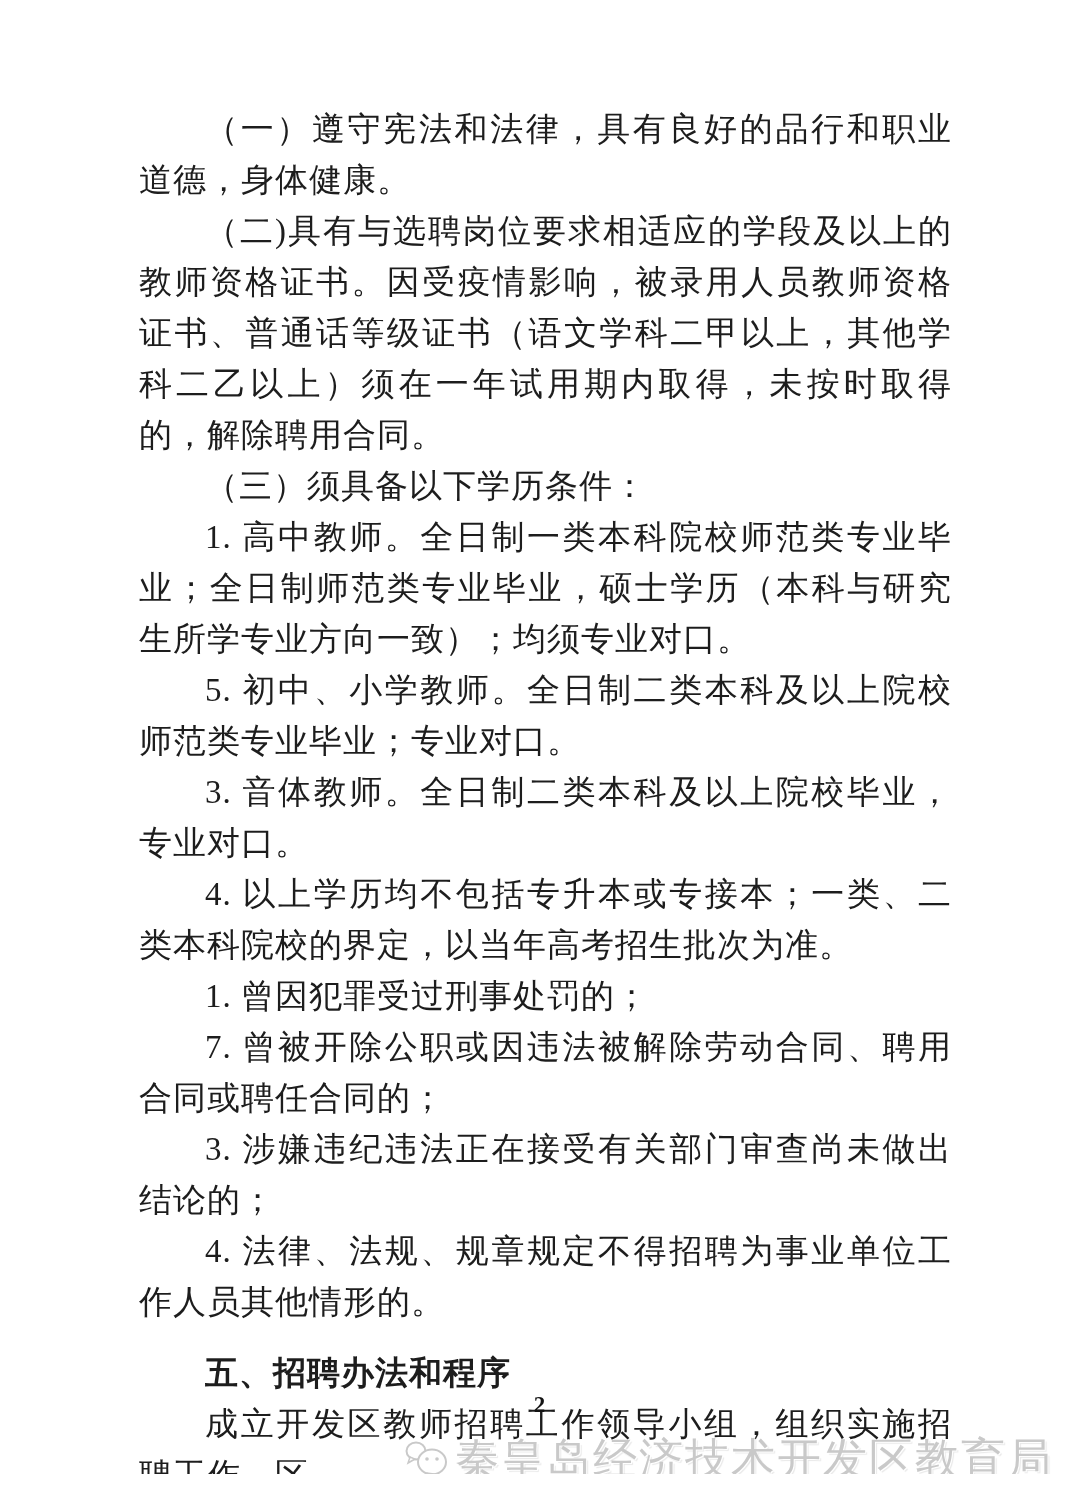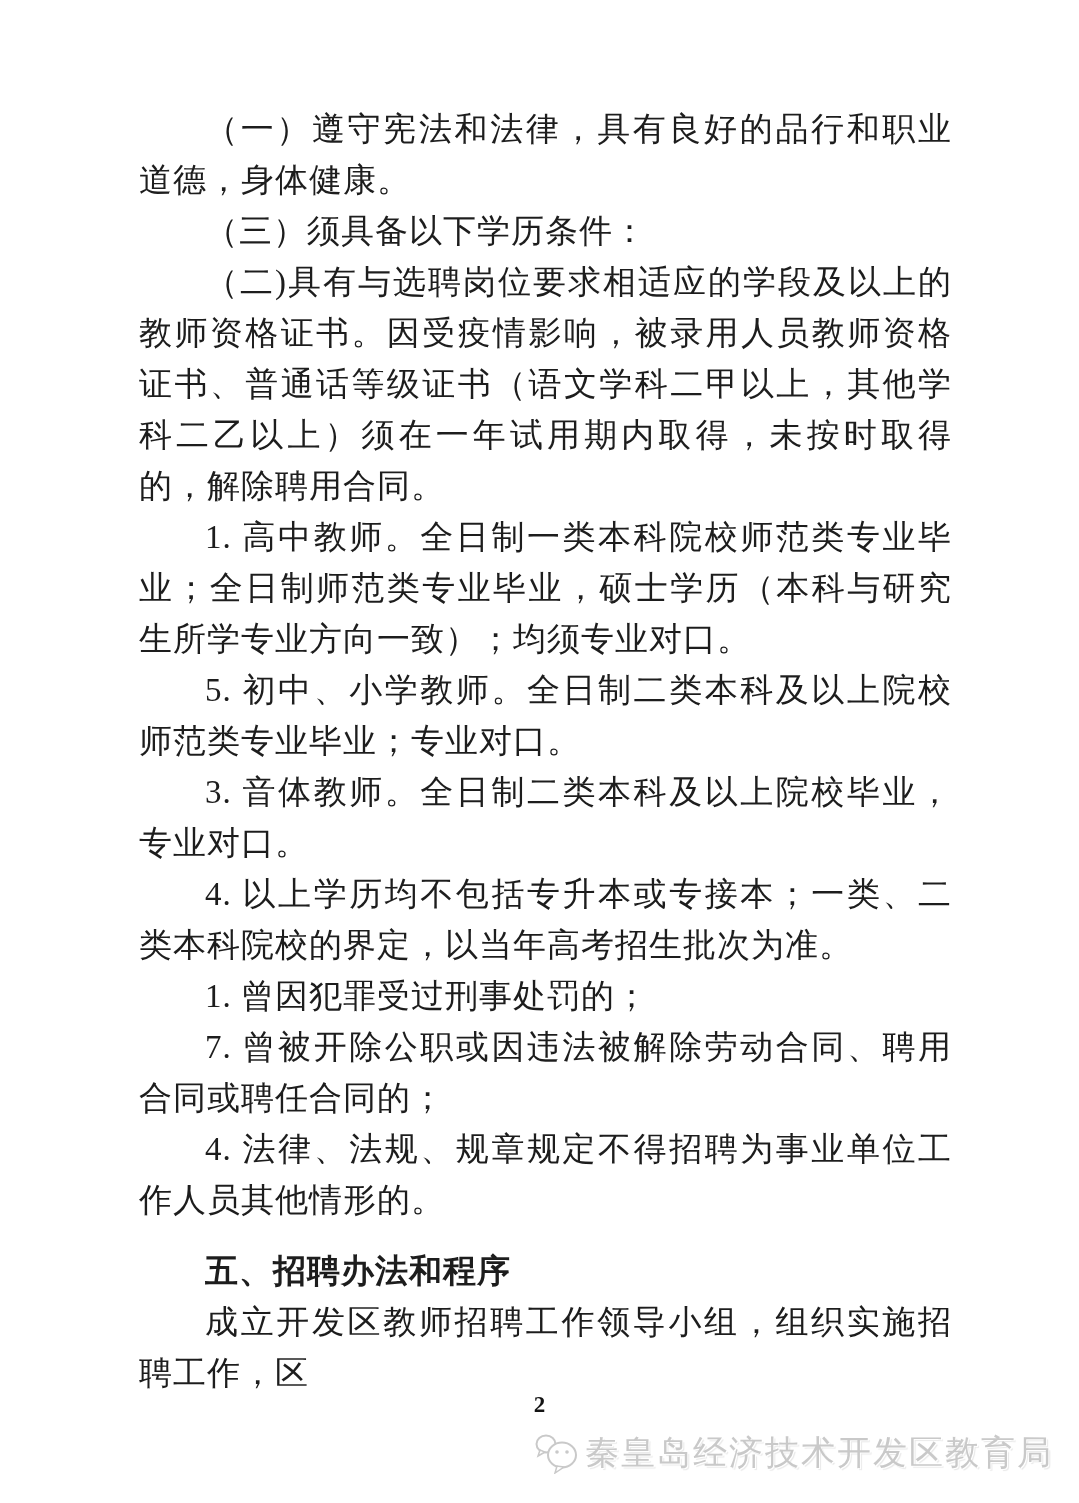--- a/index.html
+++ b/index.html
@@ -48,45 +48,46 @@
     color: #141414;
   }
   .watermark {
     position: absolute;
     top: 1430px;
     right: 26px;
     display: flex;
     align-items: center;
     gap: 0;
     color: #c9c9c9;
-    font-size: 34px;
+    font-size: 44px;
     letter-spacing: 2px;
     white-space: nowrap;
     text-shadow: 1px 1px 0 #ffffff, 2px 2px 1px #e9e9e9;
     user-select: none;
   }
   .watermark svg {
     display: block;
   }
 </style>
 </head>
 <body>
 
 <div class="page">
 
   <div class="doc-body">
     <p>（一）遵守宪法和法律，具有良好的品行和职业道德，身体健康。</p>
+    <p>（二)具有与选聘岗位要求相适应的学段及以上的教师资格证书。因受疫情影响，被录用人员教师资格证书、普通话等级证书（语文学科二甲以上，其他学科二乙以上）须在一年试用期内取得，未按时取得的，解除聘用合同。</p>
     <p>（三）须具备以下学历条件：</p>
-    <p>（二)具有与选聘岗位要求相适应的学段及以上的教师资格证书。因受疫情影响，被录用人员教师资格证书、普通话等级证书（语文学科二甲以上，其他学科二乙以上）须在一年试用期内取得，未按时取得的，解除聘用合同。</p>
     <p>1. 高中教师。全日制一类本科院校师范类专业毕业；全日制师范类专业毕业，硕士学历（本科与研究生所学专业方向一致）；均须专业对口。</p>
     <p>5. 初中、小学教师。全日制二类本科及以上院校师范类专业毕业；专业对口。</p>
     <p>3. 音体教师。全日制二类本科及以上院校毕业，专业对口。</p>
     <p>4. 以上学历均不包括专升本或专接本；一类、二类本科院校的界定，以当年高考招生批次为准。</p>
     <p>1. 曾因犯罪受过刑事处罚的；</p>
     <p>7. 曾被开除公职或因违法被解除劳动合同、聘用合同或聘任合同的；</p>
+    <p>3. 涉嫌违纪违法正在接受有关部门审查尚未做出结论的；</p>
     <p>4. 法律、法规、规章规定不得招聘为事业单位工作人员其他情形的。</p>
     <p class="heading">五、招聘办法和程序</p>
     <p>成立开发区教师招聘工作领导小组，组织实施招聘工作，区</p>
   </div>
 
   <div class="page-number">2</div>
 
   <div class="watermark">
     <span>
       <svg width="52" height="46" viewBox="0 0 52 46" fill="none" xmlns="http://www.w3.org/2000/svg">

